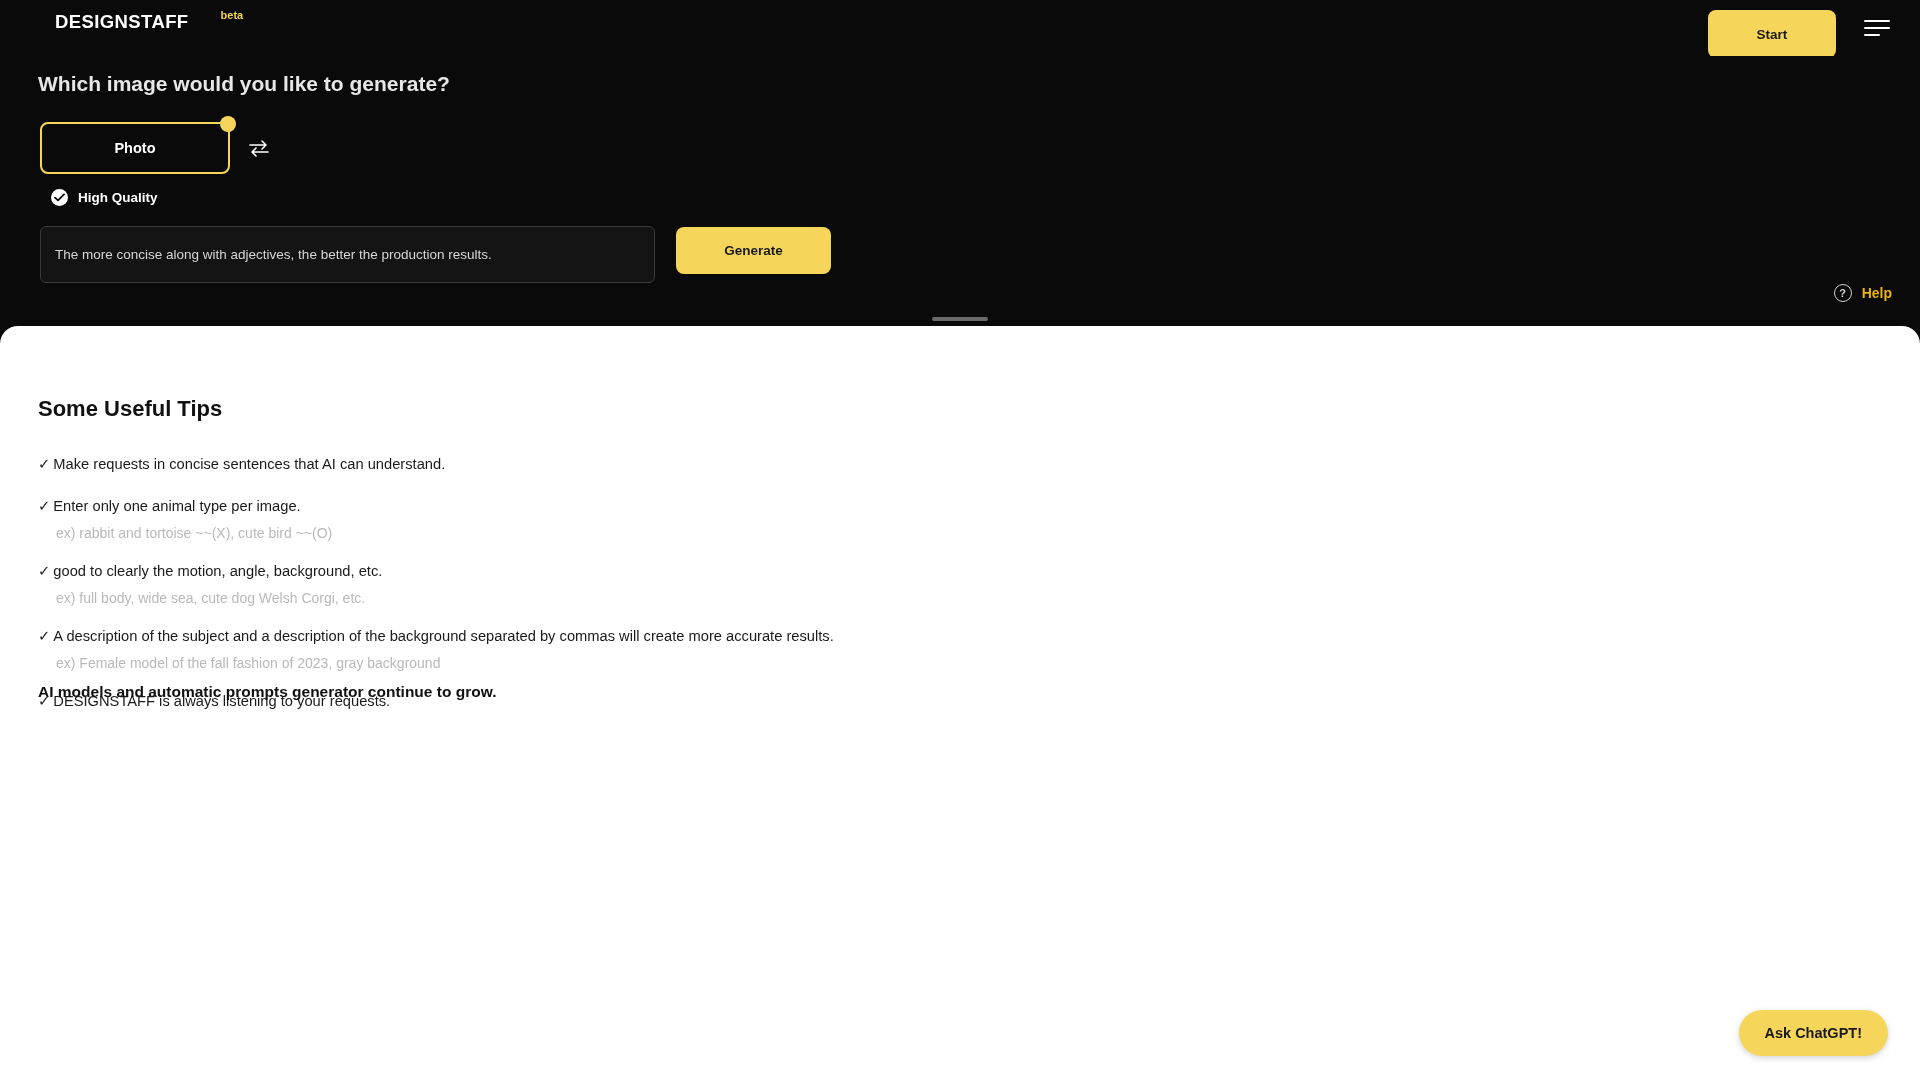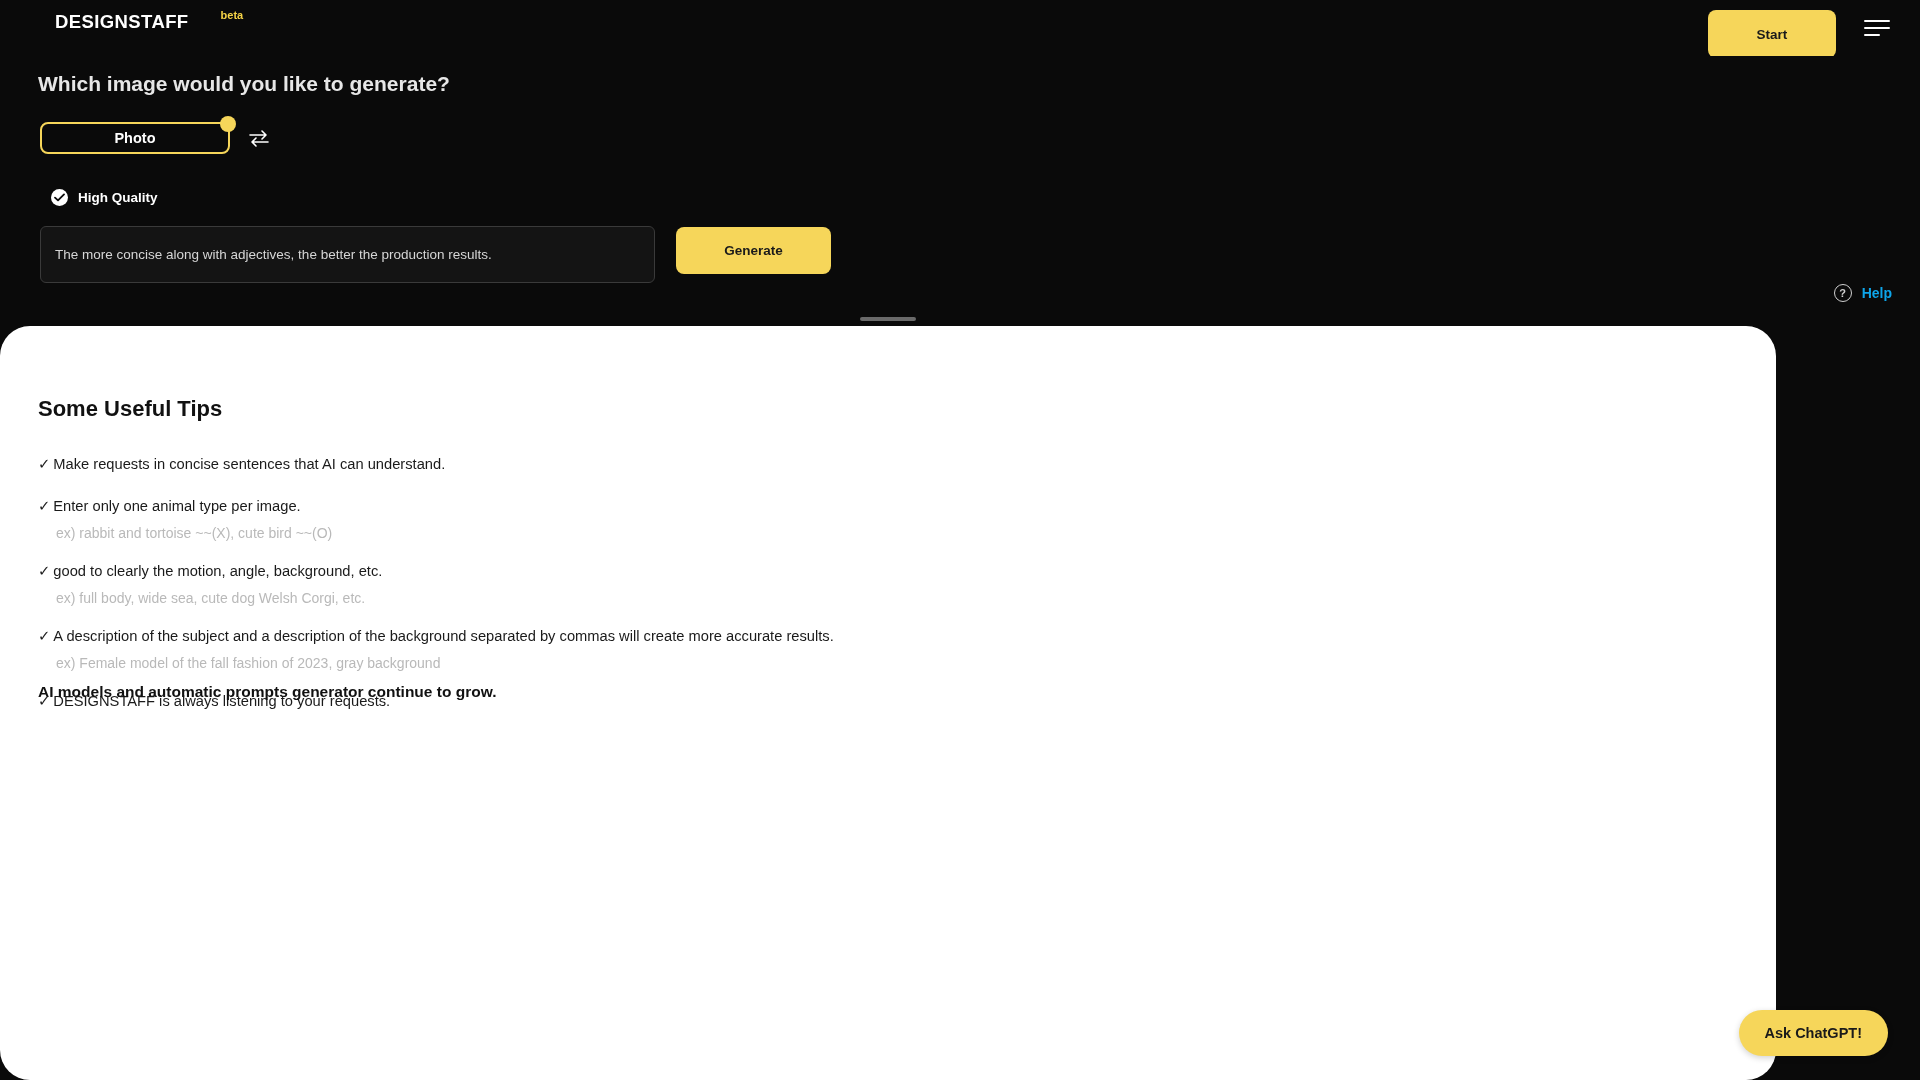--- a/index.html
+++ b/index.html
@@ -108,21 +108,21 @@
   .type-row {
     position: absolute;
     left: 40px;
     top: 66px;
     display: flex;
     align-items: center;
   }
   .type-pill {
     position: relative;
     width: 190px;
-    height: 32px;
+    height: 52px;
     border: 2px solid #f6d65a;
     border-radius: 8px;
     background: #0a0a0a;
     color: #ffffff;
     font-size: 14.5px;
     font-weight: bold;
     cursor: pointer;
     display: flex;
     align-items: center;
     justify-content: center;
@@ -217,32 +217,31 @@
     height: 18px;
     border-radius: 50%;
     border: 1.5px solid #cfcfcf;
     color: #cfcfcf;
     font-size: 11px;
     display: flex;
     align-items: center;
     justify-content: center;
     font-weight: bold;
   }
-  .help-label { color: #0ea5e9; font-size: 14px; font-weight: bold; }
+  .help-label { color: #eab308; font-size: 14px; font-weight: bold; }
 
   
   .sheet {
     position: absolute;
     top: 326px; left: 0;
-    width: 1776px;
+    width: 1920px;
     height: 754px;
     background: #ffffff;
     border-top-left-radius: 18px;
     border-top-right-radius: 18px;
-    border-radius: 30px;
   }
   .grabber {
     position: absolute;
     top: -9px;
     left: 50%;
     transform: translateX(-50%);
     width: 56px;
     height: 4px;
     border-radius: 2px;
     background: #6a6a6a;

